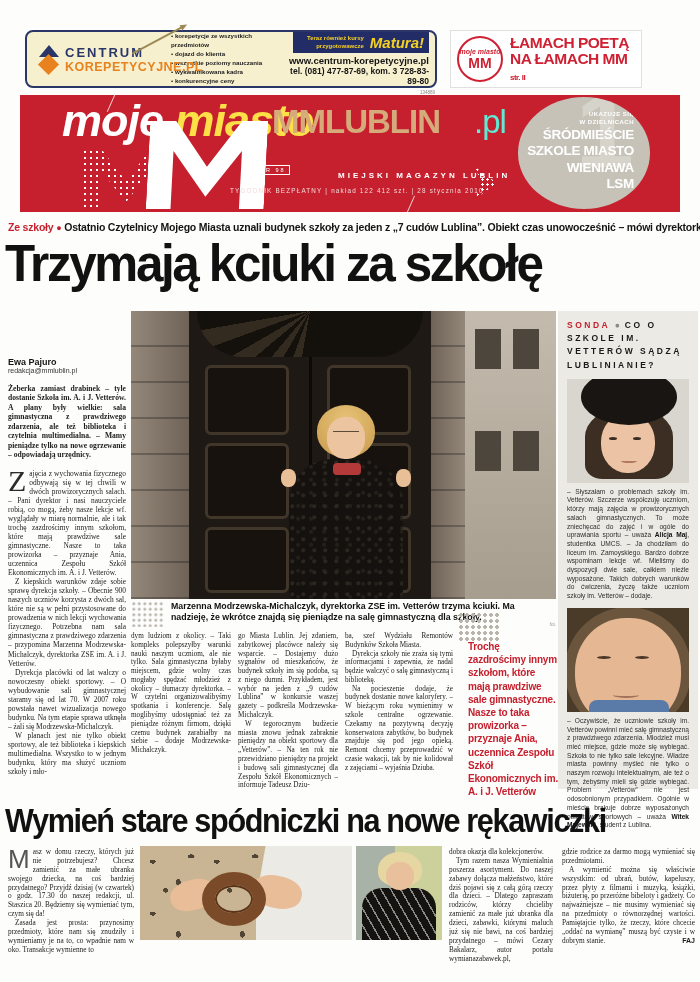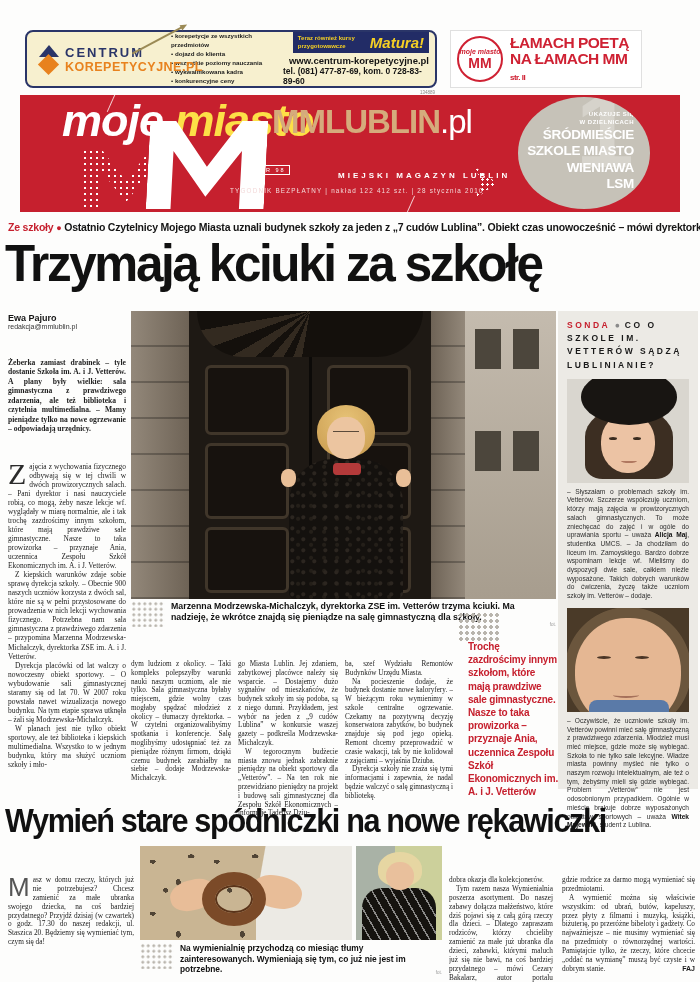--- a/index.html
+++ b/index.html
@@ -11,21 +11,21 @@
   .ad-tutor { position:absolute; left:25px; top:30px; width:412px; height:58px; background:#f7f0cf;
               border:2px solid #2a3568; border-radius:8px; display:flex; align-items:center; padding:3px 6px; }
   .ad-logo { width:138px; position:relative; }
   .logo-diamond { position:absolute; left:8px; top:12px; width:15px; height:15px; background:#e8821e; transform:rotate(45deg); }
   .logo-chev { position:absolute; left:6px; top:0px; width:0; height:0; border-left:10px solid transparent; border-right:10px solid transparent; border-bottom:12px solid #2a3568; }
   .ad-brand1 { margin-left:32px; font-weight:bold; color:#2a3568; font-size:13px; letter-spacing:2px; }
   .ad-brand2 { margin-left:32px; font-weight:bold; color:#e8821e; font-size:12.5px; letter-spacing:.5px; }
   .quill { position:absolute; left:96px; top:-6px; width:58px; height:2px; background:#9b8a55; transform:rotate(-28deg); }
   .quill:after { content:""; position:absolute; right:-4px; top:-2px; border-left:7px solid #9b8a55; border-top:3px solid transparent; border-bottom:3px solid transparent; }
   .ad-bullets { width:112px; font-size:6.2px; font-weight:bold; color:#1c1c1c; line-height:1.45; }
-  .ad-right { flex:1; display:flex; flex-direction:column; align-items:flex-end; }
+  .ad-right { flex:1; display:flex; flex-direction:column; align-items:flex-end;text-align:right; }
   .matura-box { background:#222c66; display:flex; align-items:center; padding:2px 5px; gap:6px; }
   .matura-small { color:#f5d024; font-size:6px; font-weight:bold; line-height:1.2; max-width:66px; }
   .matura-big { color:#f5d024; font-size:15px; font-weight:bold; font-style:italic; }
   .ad-www { font-size:9.5px; font-weight:bold; margin-top:2px; }
   .ad-tel { font-size:8.5px; font-weight:bold; }
   .ad-number { position:absolute; left:420px; top:90px; font-size:4.5px; color:#888; }
   .ad-poet { position:absolute; left:450px; top:30px; width:192px; height:58px; background:#fff; border:1px solid #e0e0e0;
              display:flex; align-items:center; padding:4px 6px; gap:7px; }
   .mm-badge { width:46px; height:46px; border:2px solid #cf2133; border-radius:50%; position:relative; flex-shrink:0;
               display:flex; flex-direction:column; align-items:center; justify-content:center; }
@@ -36,21 +36,21 @@
   
   .masthead { position:absolute; left:20px; top:95px; width:660px; height:117px; background:#c6202e; overflow:visible; }
   .mh-moje { position:absolute; left:42px; top:0px; font-size:45px; font-style:italic; font-weight:bold; color:#fff; letter-spacing:-1px; }
   .mh-miasto { color:#fde047; }
   .m-shape { clip-path:polygon(0% 100%, 0% 0%, 22% 0%, 50% 52%, 78% 0%, 100% 0%, 100% 100%, 79% 100%, 79% 34%, 50% 86%, 21% 34%, 21% 100%); }
   .m-dotted { position:absolute; left:62px; top:54px; width:88px; height:62px;
               background-image:radial-gradient(circle, #fff 1.4px, transparent 1.5px); background-size:6px 6px; }
   .m-solid { position:absolute; left:128px; top:26px; width:118px; height:88px; background:#fff; transform:skewX(-3deg); }
   .nr-box { position:absolute; left:236px; top:70px; border:1px solid #fff; color:#fff; font-size:5.5px; letter-spacing:2px; padding:1px 3px; }
   .mh-domain { position:absolute; left:252px; top:8px; font-size:33px; font-weight:bold; color:#d5ab7c; letter-spacing:-1px; }
-  .mh-domain .tld { color:#ffffff; font-weight:normal; }
+  .mh-domain .tld { color:#5eead4; font-weight:normal;padding-left:34px; }
   .mh-tagline { position:absolute; left:318px; top:76px; font-size:8px; font-weight:bold; color:#fff; letter-spacing:3px; }
   .mh-info { position:absolute; left:210px; top:92px; font-size:6.3px; color:#f3d9d9; letter-spacing:1.2px; }
   .mh-chev { position:absolute; left:455px; top:72px; width:22px; height:32px;
              background-image:radial-gradient(circle, #fff 1.2px, transparent 1.3px); background-size:5px 5px;
              clip-path:polygon(0 0, 100% 50%, 0 100%, 30% 50%); }
   .slash { position:absolute; width:1px; height:26px; background:rgba(255,255,255,.8); transform:rotate(24deg); }
   .ellipse { position:absolute; left:498px; top:2px; width:132px; height:112px; background:#c6c2b8; border-radius:50%;
              overflow:hidden; text-align:right; padding:14px 16px 0 0; }
   .ellipse .big1 { position:absolute; right:16px; top:-26px; font-size:105px; font-weight:bold; color:rgba(255,255,255,.28); }
   .ell-small { position:relative; font-size:6px; font-weight:bold; color:#fff; letter-spacing:.5px; line-height:1.3; }
@@ -59,23 +59,23 @@
   
   .kicker { position:absolute; left:8px; font-size:10.5px; font-weight:bold; letter-spacing:-0.2px; white-space:nowrap; }
   .kicker .red { color:#c6202e; }
   .kicker .dot { color:#c6202e; font-size:9px; }
   .headline1 { position:absolute; left:5px; top:233px; font-size:52px; font-weight:bold; letter-spacing:-2.5px;
                transform:scaleX(.95); transform-origin:left; white-space:nowrap; color:#111; }
   .headline2 { position:absolute; left:5px; top:801px; font-size:34px; font-weight:bold; letter-spacing:-1.5px;
                transform:scaleX(.9); transform-origin:left; white-space:nowrap; color:#111; }
 
   
-  .serif { font-family:"Liberation Serif", serif; text-align:justify; color:#1b1b1b;margin-top:28px; }
+  .serif { font-family:"Liberation Serif", serif; text-align:justify; color:#1b1b1b; }
   .col { position:absolute; overflow:hidden; }
-  .byline-name { font-weight:bold; font-size:9px; font-family:"Liberation Sans",sans-serif; }
+  .byline-name { font-weight:bold; font-size:9px; font-family:"Liberation Sans",sans-serif;margin-top:44px; }
   .byline-mail { font-size:7px; color:#333; font-family:"Liberation Sans",sans-serif; margin-bottom:10px; }
   .lead { font-weight:bold; font-size:7.6px; line-height:1.25; margin-bottom:9px; }
   .bodytxt { font-size:7.4px; line-height:1.22; }
   .bodytxt p { text-indent:7px; }
   .bodytxt p.noindent { text-indent:0; }
   .dropcap { float:left; font-size:30px; line-height:.82; font-weight:normal; padding-right:3px; color:#2b2b2b; font-family:"Liberation Serif",serif; }
   .dropcap2 { float:left; font-size:26px; line-height:.85; padding-right:3px; color:#555; font-family:"Liberation Sans",sans-serif; }
 
   
   .photo-main { position:absolute; left:131px; top:311px; width:425px; height:288px; background:#3a342c; overflow:hidden; }
@@ -180,21 +180,21 @@
       <div>• wszystkie poziomy nauczania</div>
       <div>• wykwalifikowana kadra</div>
       <div>• konkurencyjne ceny</div>
     </div>
     <div class="ad-right">
       <div class="matura-box">
         <div class="matura-small">Teraz również kursy przygotowawcze</div>
         <div class="matura-big">Matura!</div>
       </div>
       <div class="ad-www">www.centrum-korepetycyjne.pl</div>
-      <div class="ad-tel">tel. (081) 477-87-69, kom. 0 728-83-89-60</div>
+      <div class="ad-tel">tel. (081) 477-87-69, kom. 3 728-83-89-80</div>
     </div>
   </div>
   <div class="ad-number">134889</div>
 
   <div class="ad-poet">
     <div class="mm-badge">
       <span class="mm-script">moje miasto</span>
       <span style="color:#cf2133;font-weight:bold;font-size:14px;">MM</span>
     </div>
     <div class="poet-text">
@@ -286,23 +286,23 @@
   </div>
 
   <div class="col serif bodytxt" style="left:131px; top:632px; width:100px; height:158px; font-size:7.2px;">
     <p class="noindent">dym ludziom z okolicy. – Taki kompleks polepszyłby warunki nauki naszym uczniom, ale nie tylko. Sala gimnastyczna byłaby miejscem, gdzie wolny czas mogłaby spędzać młodzież z okolicy – tłumaczy dyrektorka. – W czytelni organizowalibyśmy spotkania i konferencje. Salę moglibyśmy udostępniać też za pieniądze różnym firmom, dzięki czemu budynek zarabiałby na siebie – dodaje Modrzewska-Michalczyk.</p>
   </div>
   <div class="col serif bodytxt" style="left:238px; top:632px; width:100px; height:158px; font-size:7.2px;">
     <p class="noindent">go Miasta Lublin. Jej zdaniem, zabytkowej placówce należy się wsparcie. – Dostajemy dużo sygnałów od mieszkańców, że budynek szkoły im się podoba, są z niego dumni. Przykładem, jest wybór na jeden z „9 cudów Lublina” w konkursie waszej gazety – podkreśla Modrzewska-Michalczyk.</p>
     <p>W tegorocznym budżecie miasta znowu jednak zabraknie pieniędzy na obiekt sportowy dla „Vetterów”. – Na ten rok nie przewidziano pieniędzy na projekt i budowę sali gimnastycznej dla Zespołu Szkół Ekonomicznych – informuje Tadeusz Dziu-</p>
   </div>
   <div class="col serif bodytxt" style="left:345px; top:632px; width:108px; height:158px; font-size:7.2px;">
-    <p class="noindent">ba, szef Wydziału Remontów Budynków Urzędu Miasta.</p>
+    <p class="noindent">ba, szef Wydziału Remontów Budynków Szkoła Miasta.</p>
+    <p>Dyrekcja szkoły nie zraża się tymi informacjami i zapewnia, że nadal będzie walczyć o salę gimnastyczną i bibliotekę.</p>
     <p>Na pocieszenie dodaje, że budynek dostanie nowe kaloryfery. – W bieżącym roku wymienimy w szkole centralne ogrzewanie. Czekamy na pozytywną decyzję konserwatora zabytków, bo budynek znajduje się pod jego opieką. Remont chcemy przeprowadzić w czasie wakacji, tak by nie kolidował z zajęciami – wyjaśnia Dziuba.</p>
-    <p>Dyrekcja szkoły nie zraża się tymi informacjami i zapewnia, że nadal będzie walczyć o salę gimnastyczną i bibliotekę.</p>
   </div>
 
   <div class="pq-wm"></div>
   <div class="pull-quote">Trochę zazdrościmy innym szkołom, które mają prawdziwe sale gimnastyczne. Nasze to taka prowizorka – przyznaje Ania, uczennica Zespołu Szkół Ekonomicznych im. A. i J. Vetterów</div>
 
   <div class="sonda">
     <div class="sonda-head">
       <span class="red">SONDA</span>
       <span class="dot">●</span>
       <span>CO O SZKOLE IM. VETTERÓW SĄDZĄ LUBLINIANIE?</span>
@@ -324,40 +324,36 @@
       <div class="sp2-mouth"></div>
       <div class="sp2-collar"></div>
     </div>
     <div class="sonda-txt"><span>– Oczywiście, że uczniowie szkoły im. Vetterów powinni mieć salę gimnastyczną z prawdziwego zdarzenia. Młodzież musi mieć miejsce, gdzie może się wybiegać. Szkoła to nie tylko sale lekcyjne. Władze miasta powinny myśleć nie tylko o naszym rozwoju intelektualnym, ale też o tym, żebyśmy mieli się gdzie wybiegać. Problem „Vetterów” nie jest odosobnionym przypadkiem. Ogólnie w mieście brakuje dobrze wyposażonych obiektów sportowych – uważa </span><b>Witek Majewski</b><span>, student z Lublina.</span></div>
   </div>
 
   <div class="headline2">Wymień stare spódniczki na nowe rękawiczki</div>
 
   <div class="col serif bodytxt" style="left:8px; top:848px; width:126px; height:132px; font-size:7.3px;">
     <p class="noindent"><span class="dropcap2">M</span><span>asz w domu rzeczy, których już nie potrzebujesz? Chcesz zamienić za małe ubranka swojego dziecka, na coś bardziej przydatnego? Przyjdź dzisiaj (w czwartek) o godz. 17.30 do naszej redakcji, ul. Staszica 20. Będziemy się wymieniać tym, czym się da!</span></p>
+    <p>Zasada jest prosta: przynosimy przedmioty, które nam się znudziły i wymieniamy je na to, co wpadnie nam w oko. Transakcje wymienne to</p>
   </div>
 
   <div class="photo-b1">
     <div class="pb1-leo"></div>
     <div class="pb1-blouse"></div>
     <div class="pb1-hand" style="left:30px; top:34px; width:46px; height:30px; transform:rotate(-15deg);"></div>
     <div class="pb1-hand" style="left:112px; top:30px; width:50px; height:32px; transform:rotate(12deg);"></div>
     <div class="pb1-belt"></div>
   </div>
   <div class="photo-b2">
     <div class="pb2-top"></div>
     <div class="pb2-hair"></div>
     <div class="pb2-face"></div>
   </div>
 
-  <div class="caption-row" style="left:140px; top:943px; width:302px;">
-    <div class="wm"></div>
-    <div class="cap-text" style="font-size:8.4px;">Na wymienialnię przychodzą co miesiąc tłumy zainteresowanych. Wymieniają się tym, co już nie jest im potrzebne.</div>
-    <div class="cap-credit">fot.</div>
-  </div>
 
   <div class="col serif bodytxt" style="left:449px; top:848px; width:104px; height:132px; font-size:7.3px;">
     <p class="noindent">dobra okazja dla kolekcjonerów.</p>
     <p>Tym razem nasza Wymienialnia poszerza asortyment. Do naszej zabawy dołącza małżeństwo, które dziś pojawi się z całą górą rzeczy dla dzieci. – Dlatego zapraszam rodziców, którzy chcieliby zamienić za małe już ubranka dla dzieci, zabawki, którymi maluch już się nie bawi, na coś bardziej przydatnego – mówi Cezary Bakalarz, autor portalu wymianazabawek.pl,</p>
   </div>
   <div class="col serif bodytxt" style="left:562px; top:848px; width:133px; height:132px; font-size:7.3px;">
     <p class="noindent">gdzie rodzice za darmo mogą wymieniać się przedmiotami.</p>
     <p><span>A wymienić można się właściwie wszystkim: od ubrań, butów, kapeluszy, przez płyty z filmami i muzyką, książki, biżuterię, po przeróżne bibeloty i gadżety. Co najważniejsze – nie musimy wymieniać się na przedmioty o równorzędnej wartości. Pamiętajcie tylko, że rzeczy, które chcecie „oddać na wymianę” muszą być czyste i w dobrym stanie.</span> <span class="sig">FAJ</span></p>
   </div>
 

